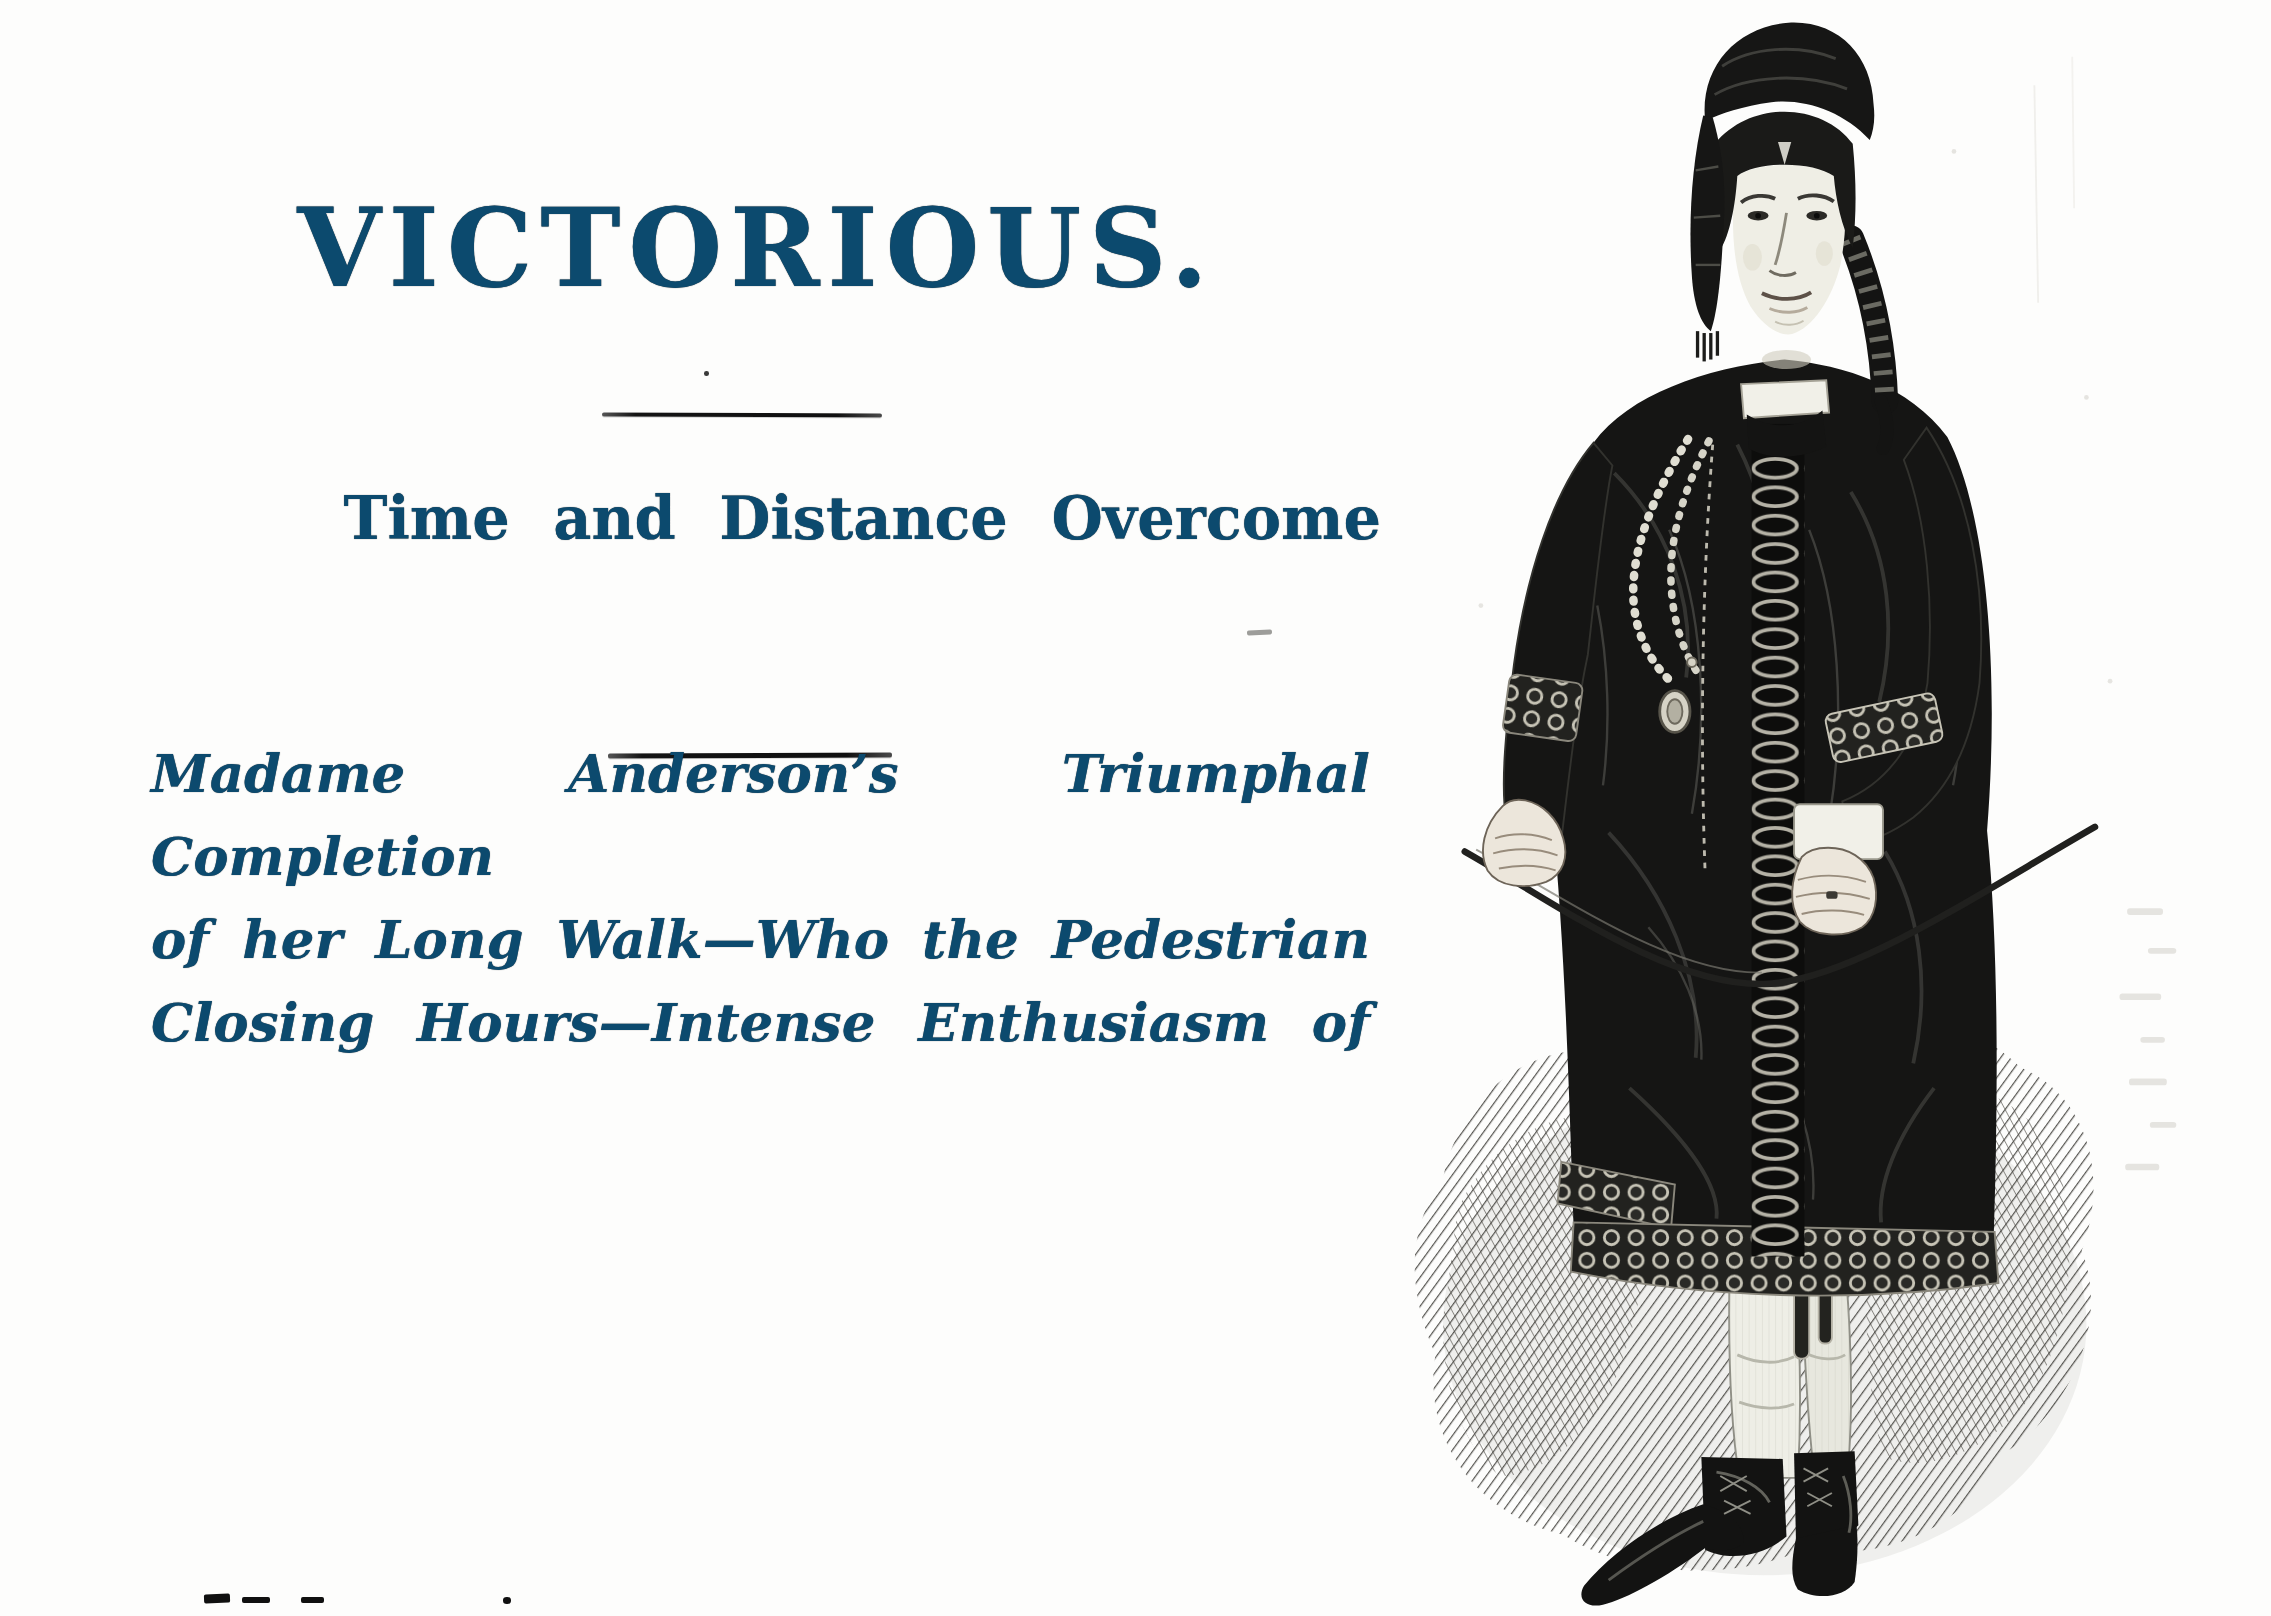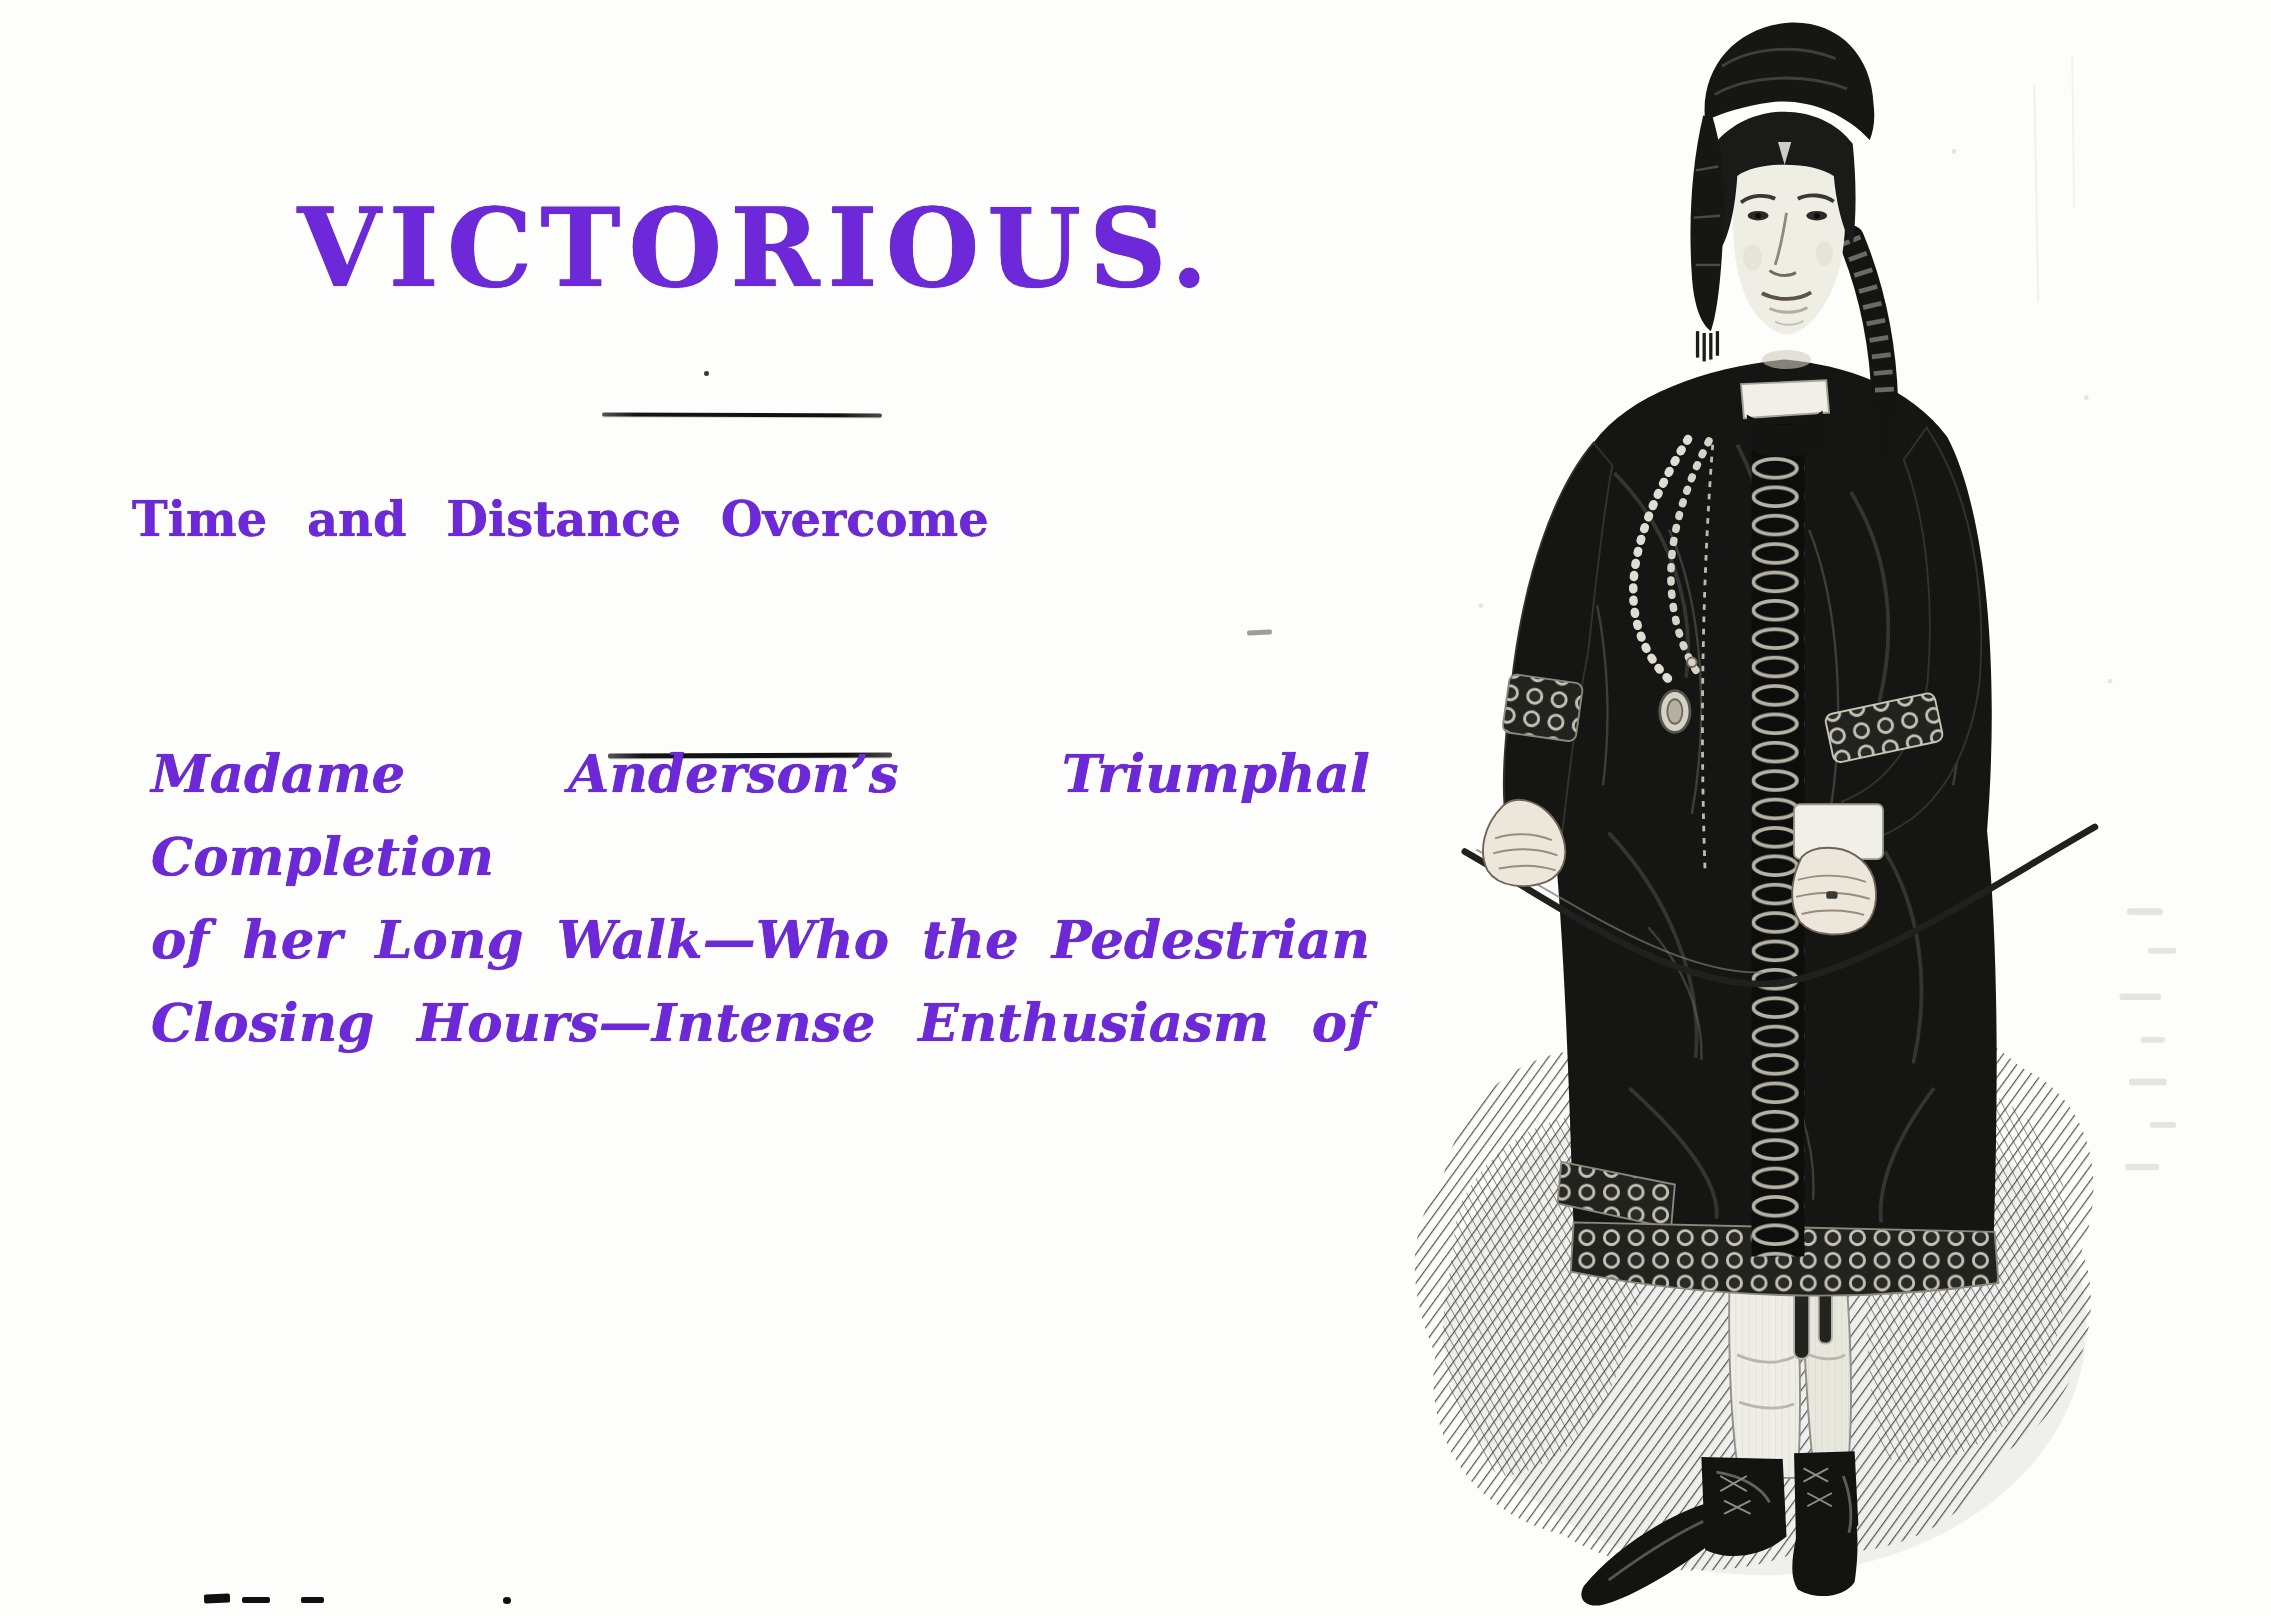--- a/index.html
+++ b/index.html
@@ -2,40 +2,40 @@
 <html style="font-size:15px"><head>
 <meta charset="utf-8">
 <style>
   html,body{margin:0;padding:0;background:#ffffff;}
   .page{
     position:relative;
     width:2271px;height:1616px;
     background:#fdfdfc;
     overflow:hidden;
     font-family:"DejaVu Serif","Liberation Serif",serif;
-    color:#6d28d9;
+    color:#0c4a6e;
   }
   
   .headline{
     position:absolute;left:132px;top:185px;width:1249px;
     text-align:center;
     font-size:108px;font-weight:bold;letter-spacing:7.6px;
     text-shadow:0 0 0.9px rgba(10,10,10,.85);
     white-space:nowrap;
   }
   .rule{
     position:absolute;height:3.8px;border-radius:1.9px;
     background:linear-gradient(90deg,#555 0%,#141414 12%,#101010 84%,#4a4a4a 100%);
     box-shadow:0 0.9px 0 rgba(0,0,0,.15);
   }
   .rule1{left:602px;top:413px;width:280px;transform:rotate(.2deg);}
   .rule2{left:608px;top:753px;width:284px;height:4.7px;transform:rotate(-.2deg);}
   .subhead{
     position:absolute;left:132px;top:466px;width:1249px;
-    text-align:left;font-weight:bold;font-size:48px;line-height:106px;
+    text-align:right;font-weight:bold;font-size:59px;line-height:106px;
     word-spacing:23px;
     text-shadow:0 0 0.9px rgba(10,10,10,.8);
   }
   .deck{
     position:absolute;left:151px;top:732px;width:1219px;
     font-weight:bold;font-size:53px;line-height:83px;
     text-shadow:0 0 0.9px rgba(10,10,10,.75);
   }
   .deck-line{text-align:justify;text-align-last:justify;word-spacing:3.8px;font-style:italic;}
   .deck-line.cont{}

